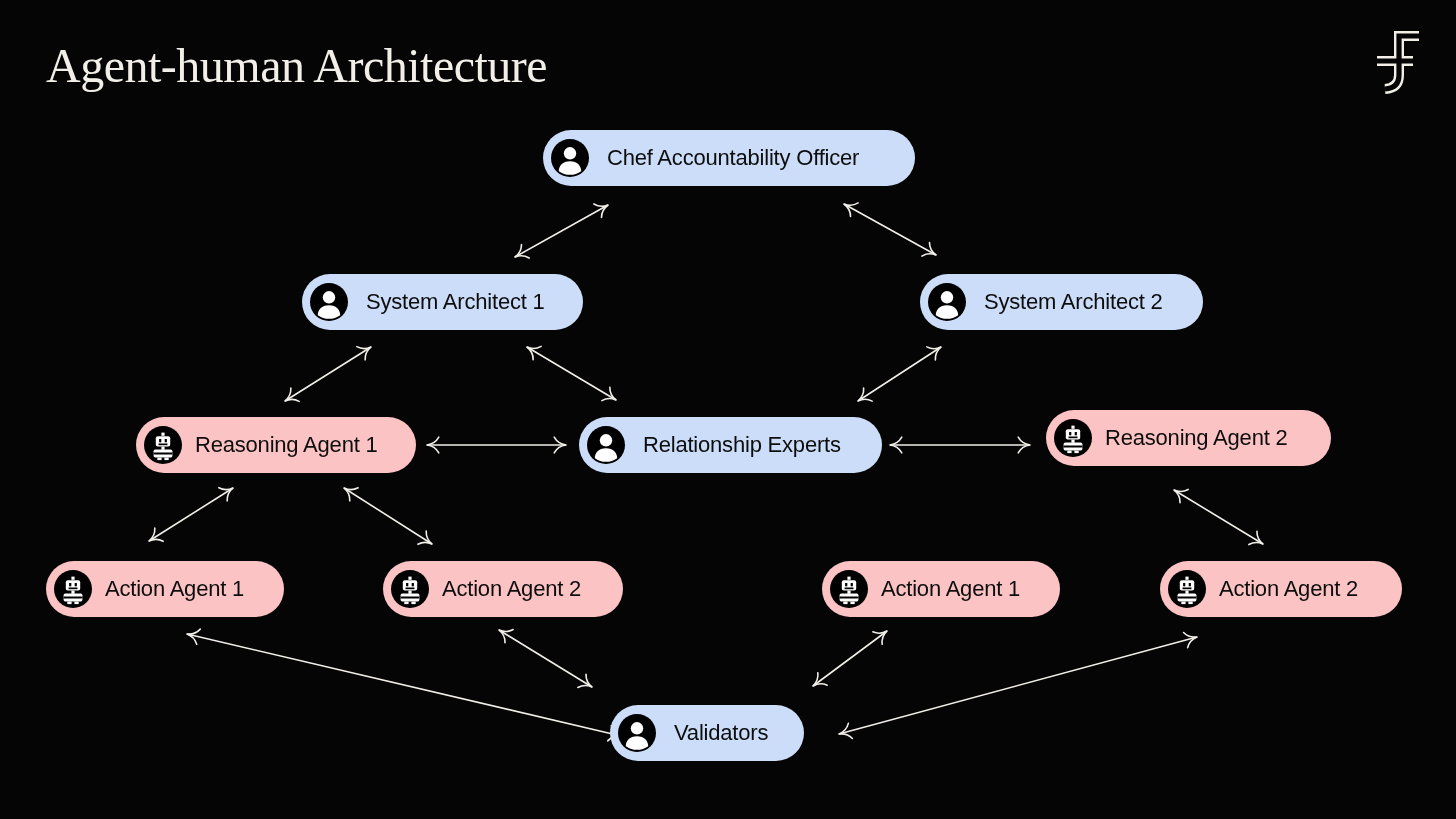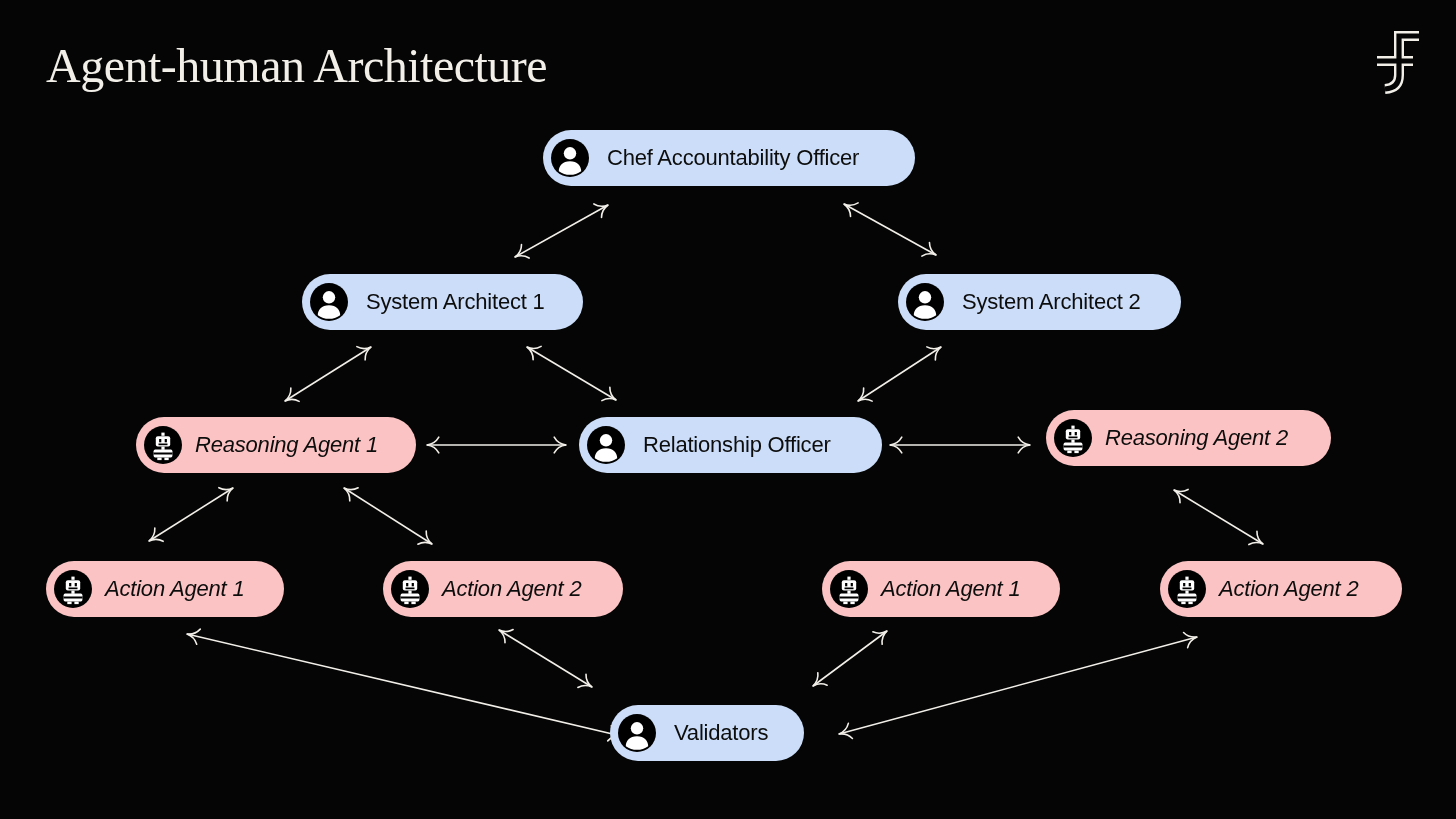--- a/index.html
+++ b/index.html
@@ -14,21 +14,21 @@
     font-size:48px;letter-spacing:-0.5px;color:var(--fg,#F2EFE9);
   }
   .brand{position:absolute;right:30px;top:28px;width:58px;height:68px;}
   #edge-layer{position:absolute;left:0;top:0;width:1456px;height:819px;pointer-events:none;}
   #edge-layer line{stroke:var(--arrow,#F2EFE9);stroke-width:1.6;}
   .node{
     position:absolute;display:flex;align-items:center;gap:13px;
     padding:0 18px 0 8px;box-sizing:border-box;border-radius:999px;
   }
   .node.blue{background:var(--blue,#CBDDF8);gap:18px;}
-  .node.pink{background:var(--pink,#FBC3C3);font-style:italic;}
+  .node.pink{background:var(--pink,#FBC3C3);}
   .node .icon{width:38px;height:38px;flex:0 0 auto;display:block;}
   .node .label{
     font-size:22px;font-weight:500;color:var(--ntext,#0D0D0D);
     white-space:nowrap;letter-spacing:-0.2px;
   }
 </style>
 </head>
 <body style="--bg: #050505; --fg: #F2EFE9; --blue: #CBDDF8; --pink: #FBC3C3; --ntext: #0D0D0D; --arrow: #F2EFE9;">
 
 <h1 class="title">Agent-human Architecture</h1>
@@ -78,21 +78,21 @@
       <span class="label">Chef Accountability Officer</span>
     </div>
     <div class="node blue" style="left: 302px; top: 274px; width: 281px; height: 56px; text-align: right;">
       <svg class="icon" viewBox="0 0 38 38">
     <circle cx="19" cy="19" r="19" fill="#000000"></circle>
     <circle cx="19" cy="14.3" r="6.2" fill="#FFFFFF"></circle>
     <path d="M19,22.3 c-7.4,0 -11.2,4.7 -11.2,9.9 a19,19 0 0 0 22.4,0 c0,-5.2 -3.8,-9.9 -11.2,-9.9 Z" fill="#FFFFFF"></path>
   </svg>
       <span class="label">System Architect 1</span>
     </div>
-    <div class="node blue" style="left: 898px; top: 274px; width: 283px; height: 56px; text-align: center;">
+    <div class="node blue" style="left: 920px; top: 274px; width: 283px; height: 56px; text-align: center;">
       <svg class="icon" viewBox="0 0 38 38">
     <circle cx="19" cy="19" r="19" fill="#000000"></circle>
     <circle cx="19" cy="14.3" r="6.2" fill="#FFFFFF"></circle>
     <path d="M19,22.3 c-7.4,0 -11.2,4.7 -11.2,9.9 a19,19 0 0 0 22.4,0 c0,-5.2 -3.8,-9.9 -11.2,-9.9 Z" fill="#FFFFFF"></path>
   </svg>
       <span class="label">System Architect 2</span>
     </div>
     <div class="node pink" style="left: 136px; top: 417px; width: 280px; height: 56px;">
       <svg class="icon" viewBox="0 0 38 38">
     <circle cx="19" cy="19" r="19" fill="#000000"></circle>
@@ -108,21 +108,21 @@
     <rect x="20.4" y="31.6" width="4.3" height="2.5" fill="#FFFFFF"></rect>
   </svg>
       <span class="label">Reasoning Agent 1</span>
     </div>
     <div class="node blue" style="left: 579px; top: 417px; width: 303px; height: 56px;">
       <svg class="icon" viewBox="0 0 38 38">
     <circle cx="19" cy="19" r="19" fill="#000000"></circle>
     <circle cx="19" cy="14.3" r="6.2" fill="#FFFFFF"></circle>
     <path d="M19,22.3 c-7.4,0 -11.2,4.7 -11.2,9.9 a19,19 0 0 0 22.4,0 c0,-5.2 -3.8,-9.9 -11.2,-9.9 Z" fill="#FFFFFF"></path>
   </svg>
-      <span class="label">Relationship Officer</span>
+      <span class="label">Relationship Experts</span>
     </div>
     <div class="node pink" style="left: 1046px; top: 410px; width: 285px; height: 56px;">
       <svg class="icon" viewBox="0 0 38 38">
     <circle cx="19" cy="19" r="19" fill="#000000"></circle>
     <rect x="17.4" y="6.6" width="3.2" height="3.2" fill="#FFFFFF"></rect>
     <rect x="11.8" y="10.3" width="14.4" height="10.3" rx="2" fill="#FFFFFF"></rect>
     <rect x="15.1" y="13" width="2.2" height="3.3" fill="#000000"></rect>
     <rect x="20.7" y="13" width="2.2" height="3.3" fill="#000000"></rect>
     <rect x="14.5" y="17.5" width="9" height="1.7" fill="#000000"></rect>
     <rect x="17.4" y="20.6" width="3.2" height="3.2" fill="#FFFFFF"></rect>

